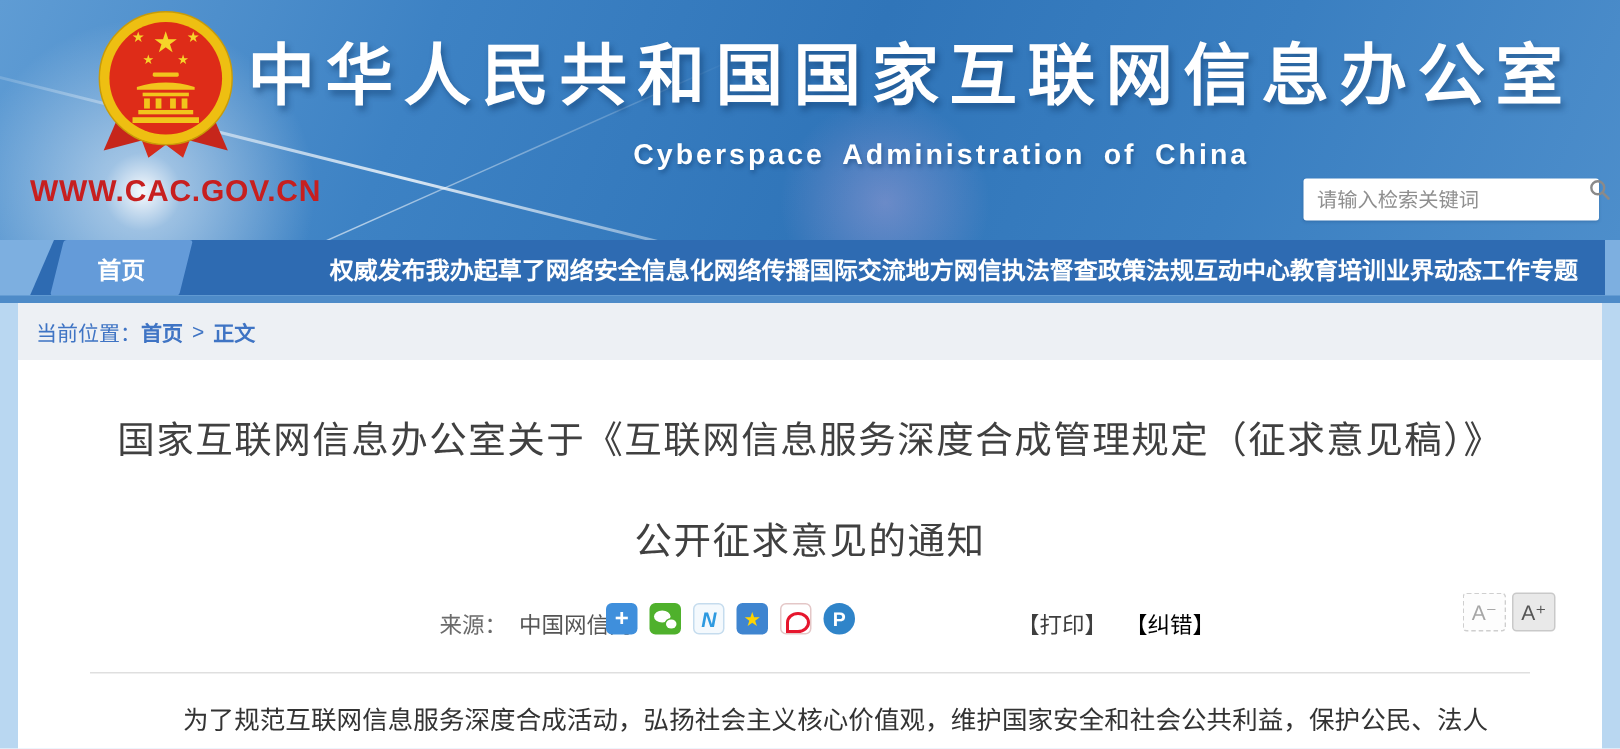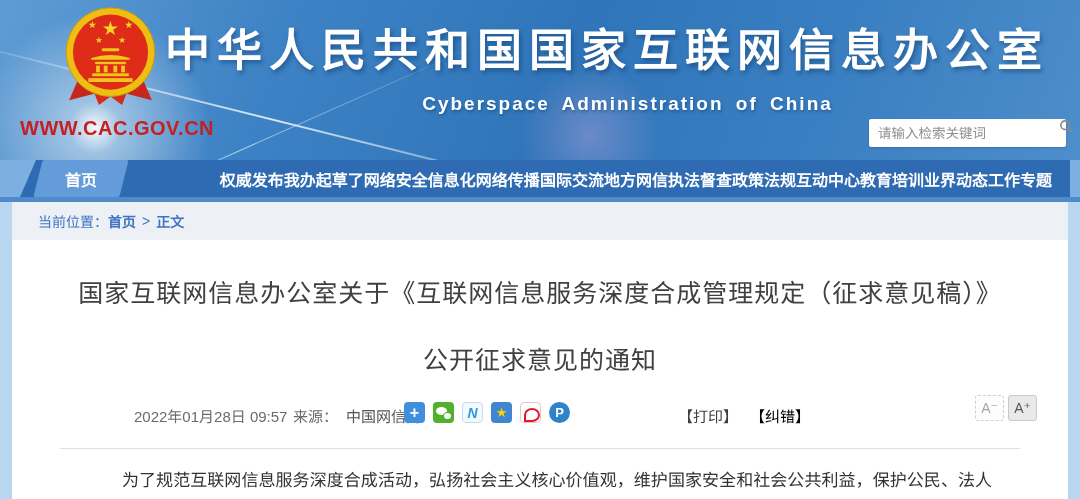--- a/index.html
+++ b/index.html
@@ -72,21 +72,21 @@
   }
   .nav-tab .tab-label { transform:skewX(14deg); color:#fff; font-size:16px; font-weight:700; }
   .nav-items { flex:1; display:flex; justify-content:flex-end; align-items:center; list-style:none; padding-right:18px; }
   .nav-items li { color:#fff; font-size:16px; font-weight:700; cursor:pointer; white-space:nowrap; } 
 
   
   .container { margin:0 12px; background:#fff; height:457px; }
 
   .breadcrumb {
     height:38px; background:#edf0f4; display:flex; align-items:center;
-    padding-left:26px; font-size:14px; color:#3f74c4;
+    padding-left:12px; font-size:14px; color:#3f74c4;
   }
   .breadcrumb b { font-weight:700; }
   .breadcrumb .sep { margin:0 6px; }
 
   
   .article-title { text-align:center; color:#404040; }
   .article-title .line1 { margin-top:33px; font-size:25px; letter-spacing:1px; }
   .article-title .line2 { margin-top:31px; font-size:25px; letter-spacing:1px; }
 
   .meta { position:relative; height:30px; margin-top:25px; font-size:15px; }
@@ -214,21 +214,20 @@
       <span class="sep">&gt;</span>
       <b>正文</b>
     </div>
 
     <div class="article-title">
       <div class="line1">国家互联网信息办公室关于《互联网信息服务深度合成管理规定（征求意见稿）》</div>
       <div class="line2">公开征求意见的通知</div>
     </div>
 
     <div class="meta">
-      <span class="date">2022年01月28日 09:57</span>
       <span class="source">
         <span>来源：</span><b>中国网信网</b>
       </span>
       <span class="share">
         <span class="share-ic ic-plus">+</span>
         <span class="share-ic ic-wechat"></span>
         <span class="share-ic ic-n">N</span>
         <span class="share-ic ic-qzone">★</span>
         <span class="share-ic ic-weibo"></span>
         <span class="share-ic ic-p">P</span>

